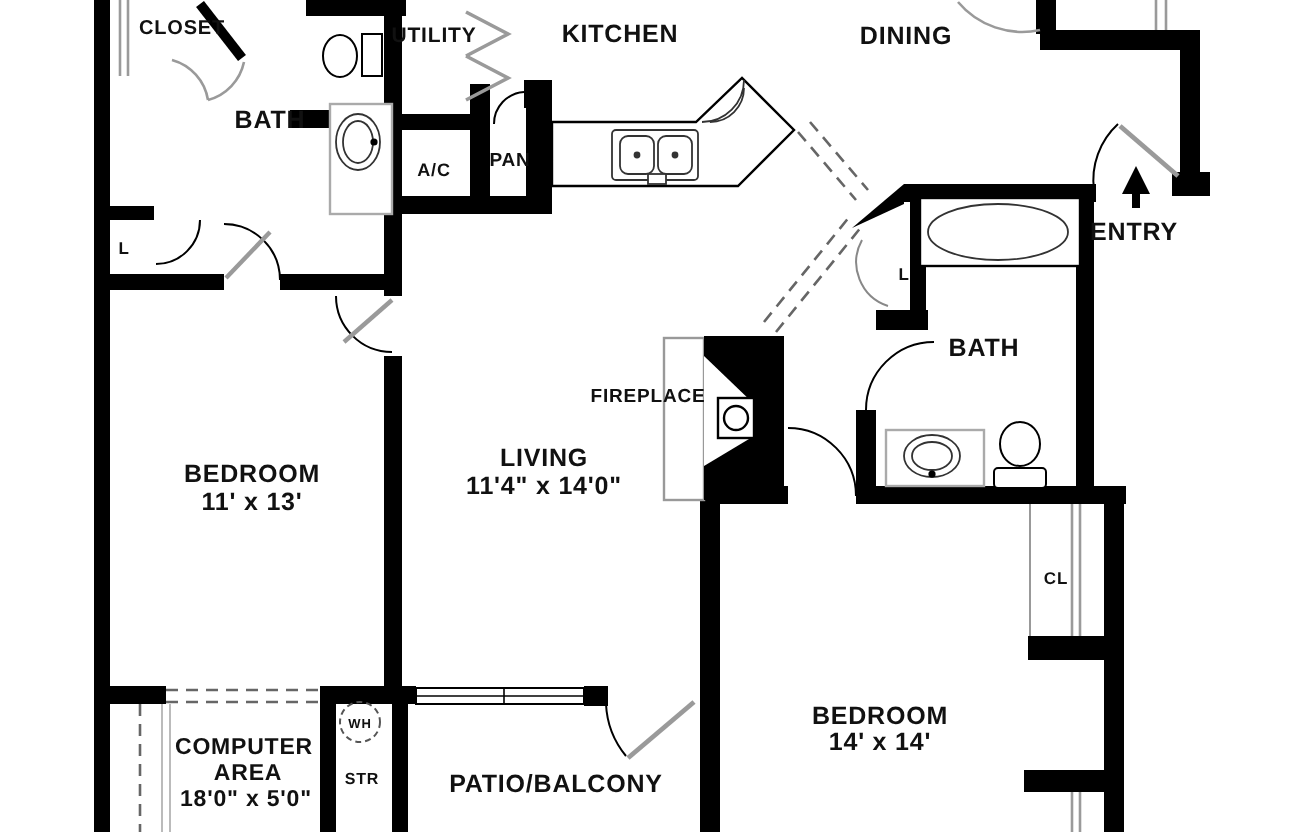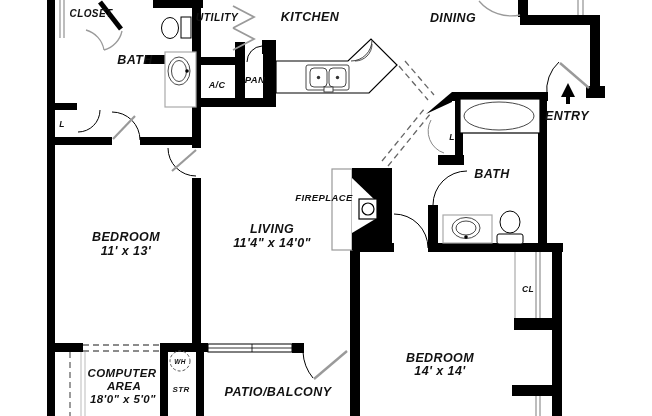--- a/index.html
+++ b/index.html
@@ -1,17 +1,17 @@
 <!DOCTYPE html>
 <html><head>
 <meta charset="utf-8">
 <style>
   html,body{margin:0;padding:0;background:#ffffff;}
   .plan-wrap{width:652px;height:416px;background:#fff;overflow:hidden;
-    font-family:"Liberation Sans",sans-serif;font-style:italic;}
+    font-family:"Liberation Sans",sans-serif;}
   svg{display:block;}
   .wall{fill:#000;}
   .lbl{font-family:"Liberation Sans",sans-serif;font-weight:bold;fill:#111;
     text-anchor:middle;letter-spacing:.4px;}
   .lbl-lg{font-size:12.5px;}
   .lbl-md{font-size:10px;}
   .lbl-sm{font-size:8.5px;}
   .swing{stroke:#000;stroke-width:1;fill:none;}
   .leaf{stroke:#9a9a9a;stroke-width:2.4;fill:none;}
   .grayline{stroke:#9a9a9a;stroke-width:1.3;fill:none;}

